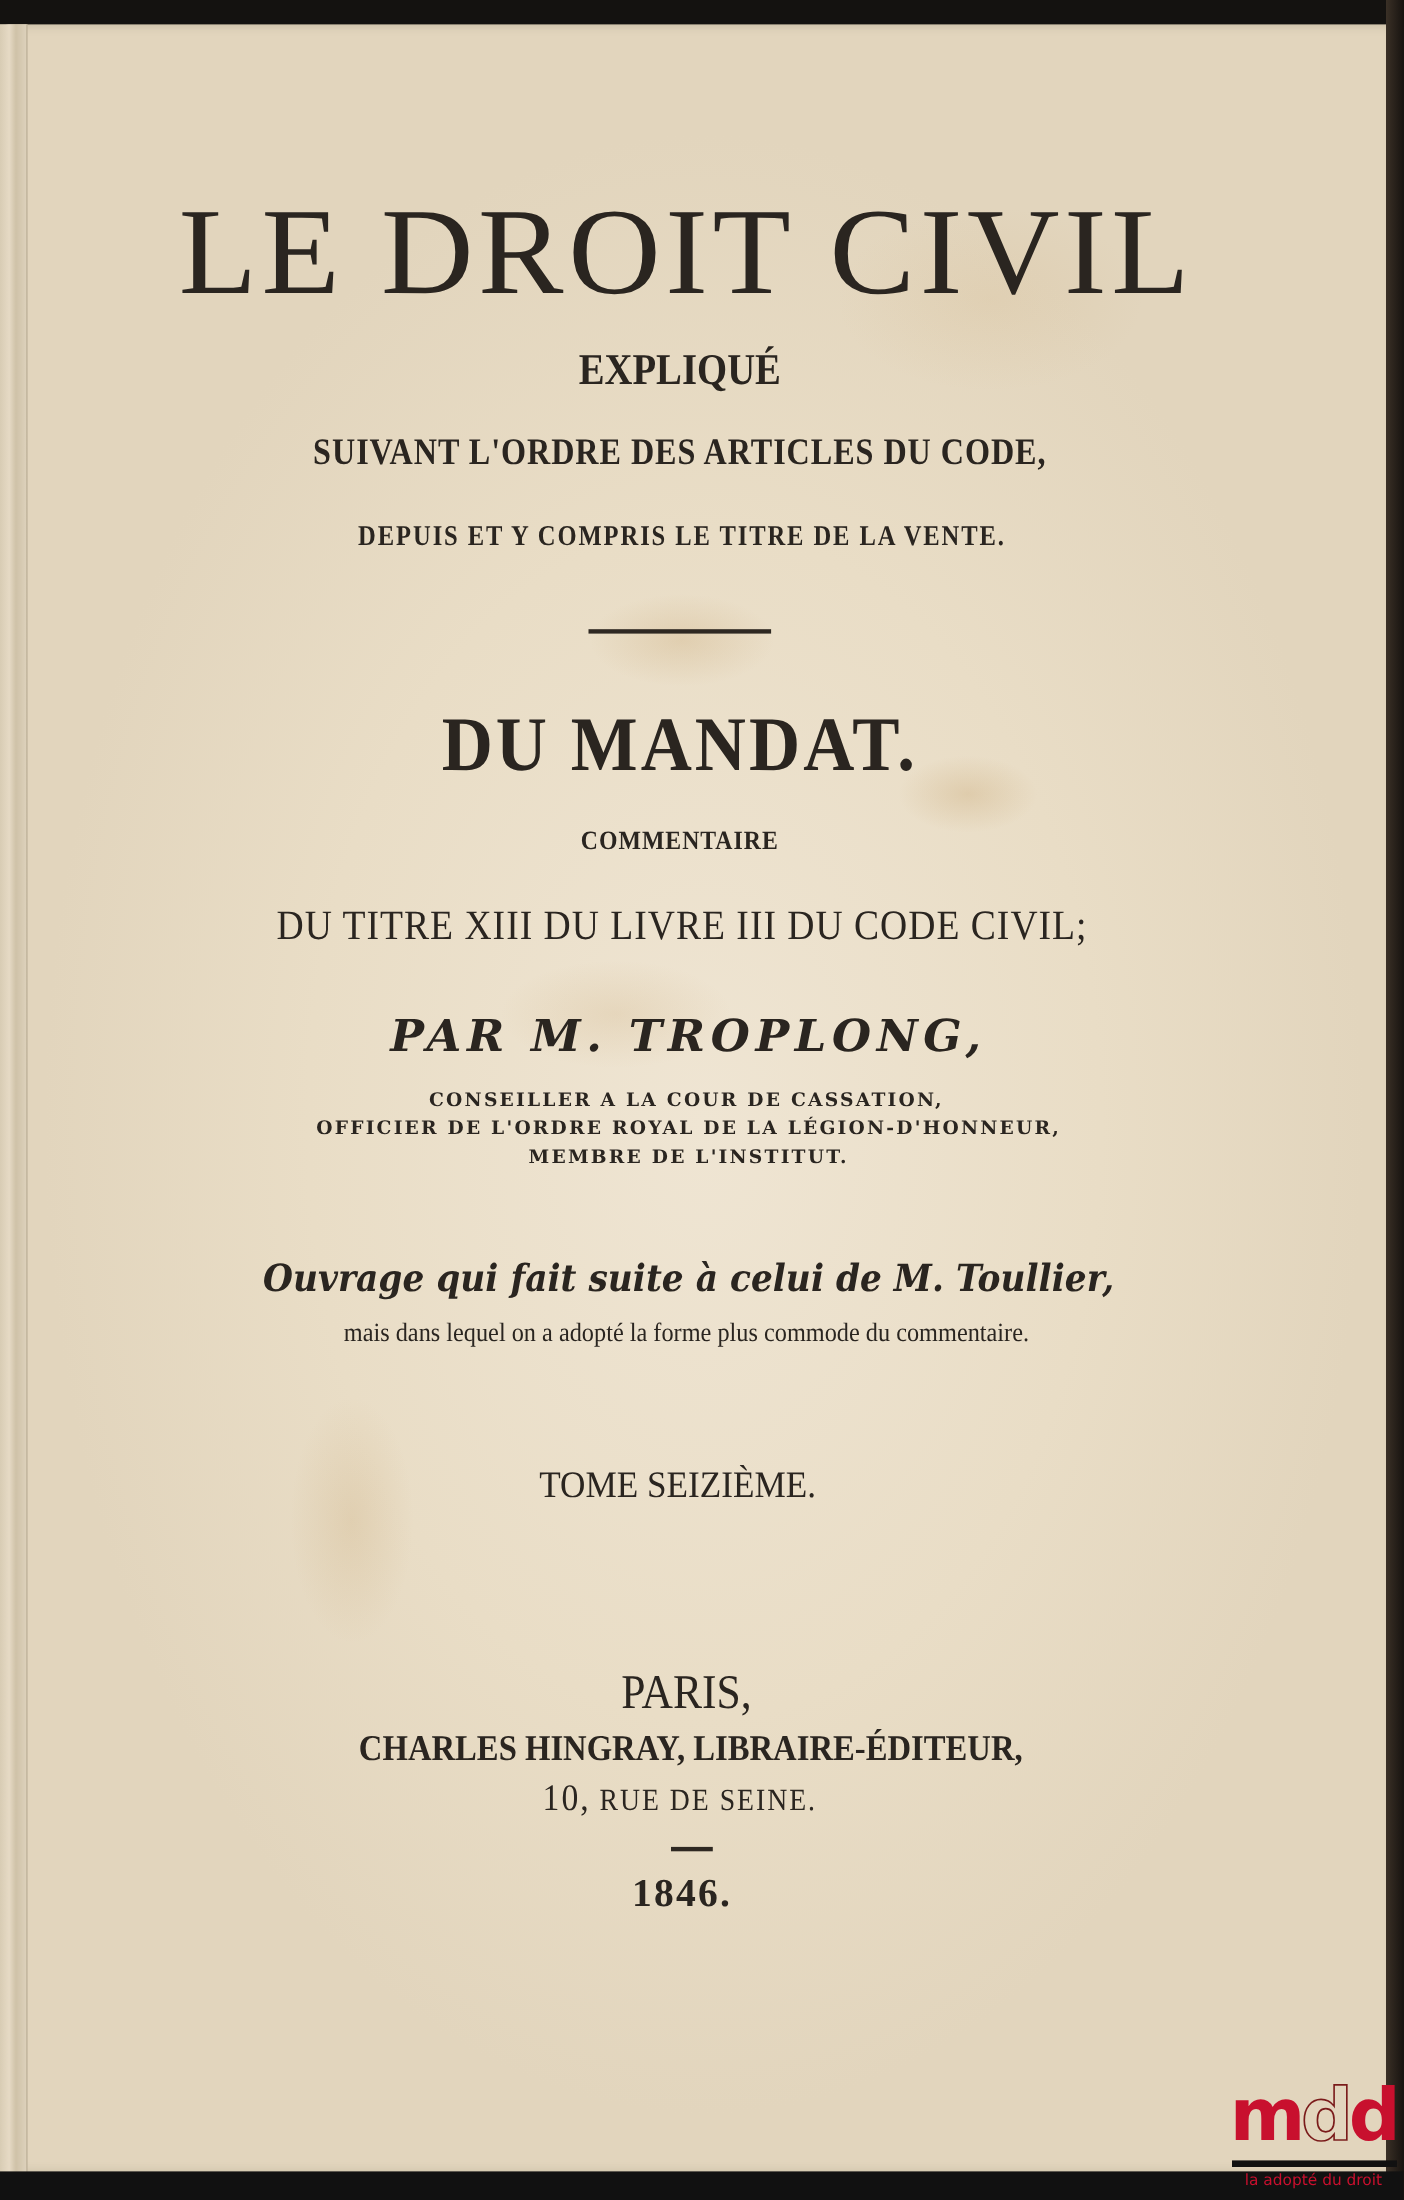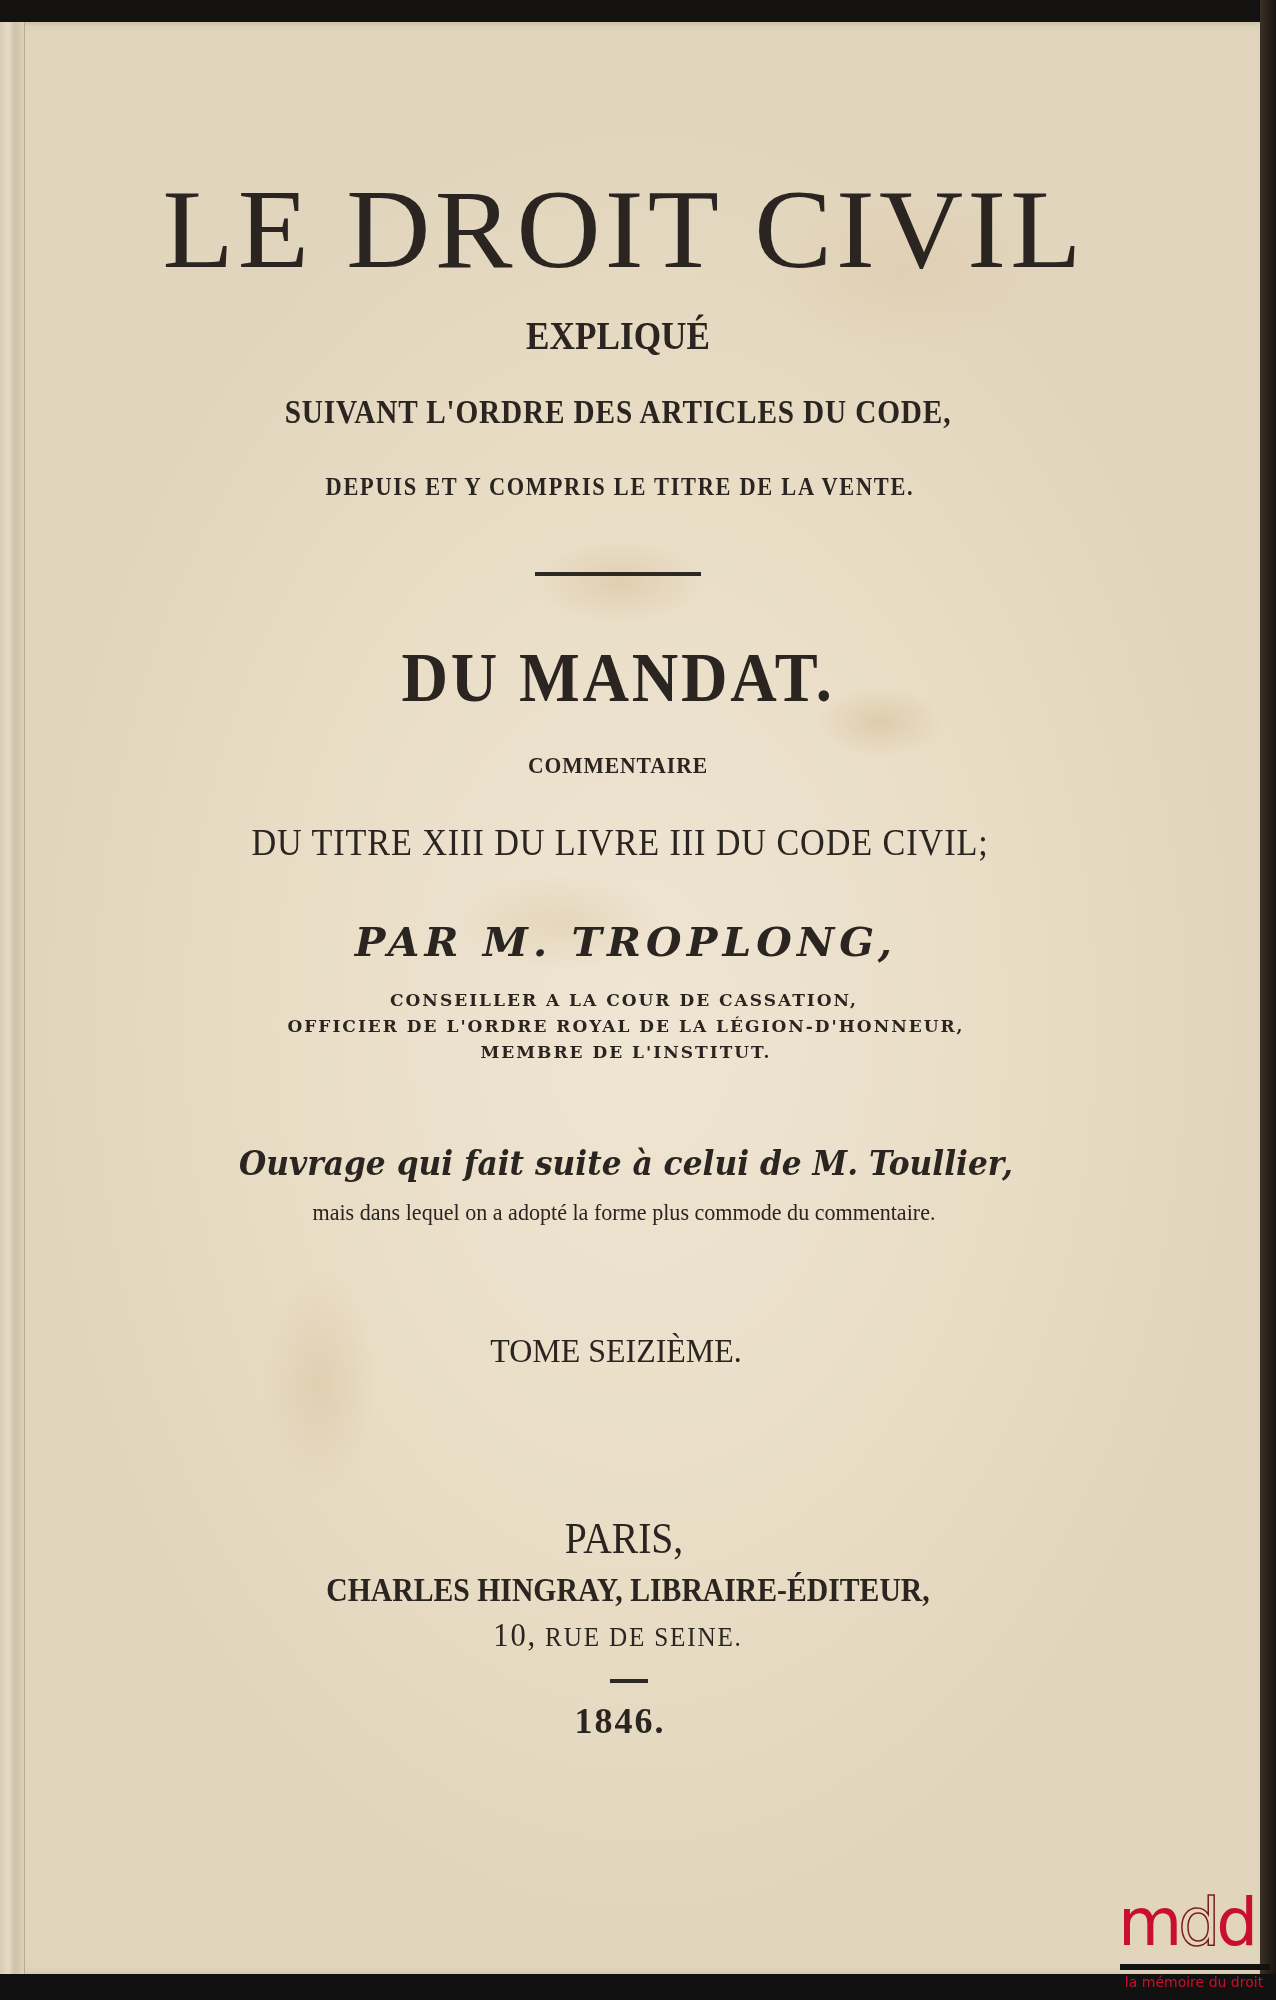--- a/index.html
+++ b/index.html
@@ -211,21 +211,21 @@
       top: 1890px;
       width: 160px;
       height: 105px;
     }
     .logo-letters {
       position: absolute;
       left: 6px;
       top: 0;
       font-family: "DejaVu Sans", sans-serif;
       font-size: 66px;
-      font-weight: normal;
+      font-weight: bold;
       color: #c8102e;
       letter-spacing: -4px;
       line-height: 66px;
     }
     .logo-letters .outline {
       color: transparent;
       -webkit-text-stroke: 1.5px #7a1a1a;
     }
     .logo-bar {
       position: absolute;
@@ -282,14 +282,14 @@
 <div class="line adresse">
   <span class="num">10,</span>
   <span>RUE DE SEINE.</span>
 </div>
 <div class="rule-short"></div>
 <div class="line annee">1846.</div>
 
 <div class="logo">
   <div class="logo-letters"><span>m</span><span class="outline">d</span><span>d</span></div>
   <div class="logo-bar"></div>
-  <div class="logo-tag">la mémoire du droit</div>
+  <div class="logo-tag">la adopté du droit</div>
 </div>
 
 </body></html>

